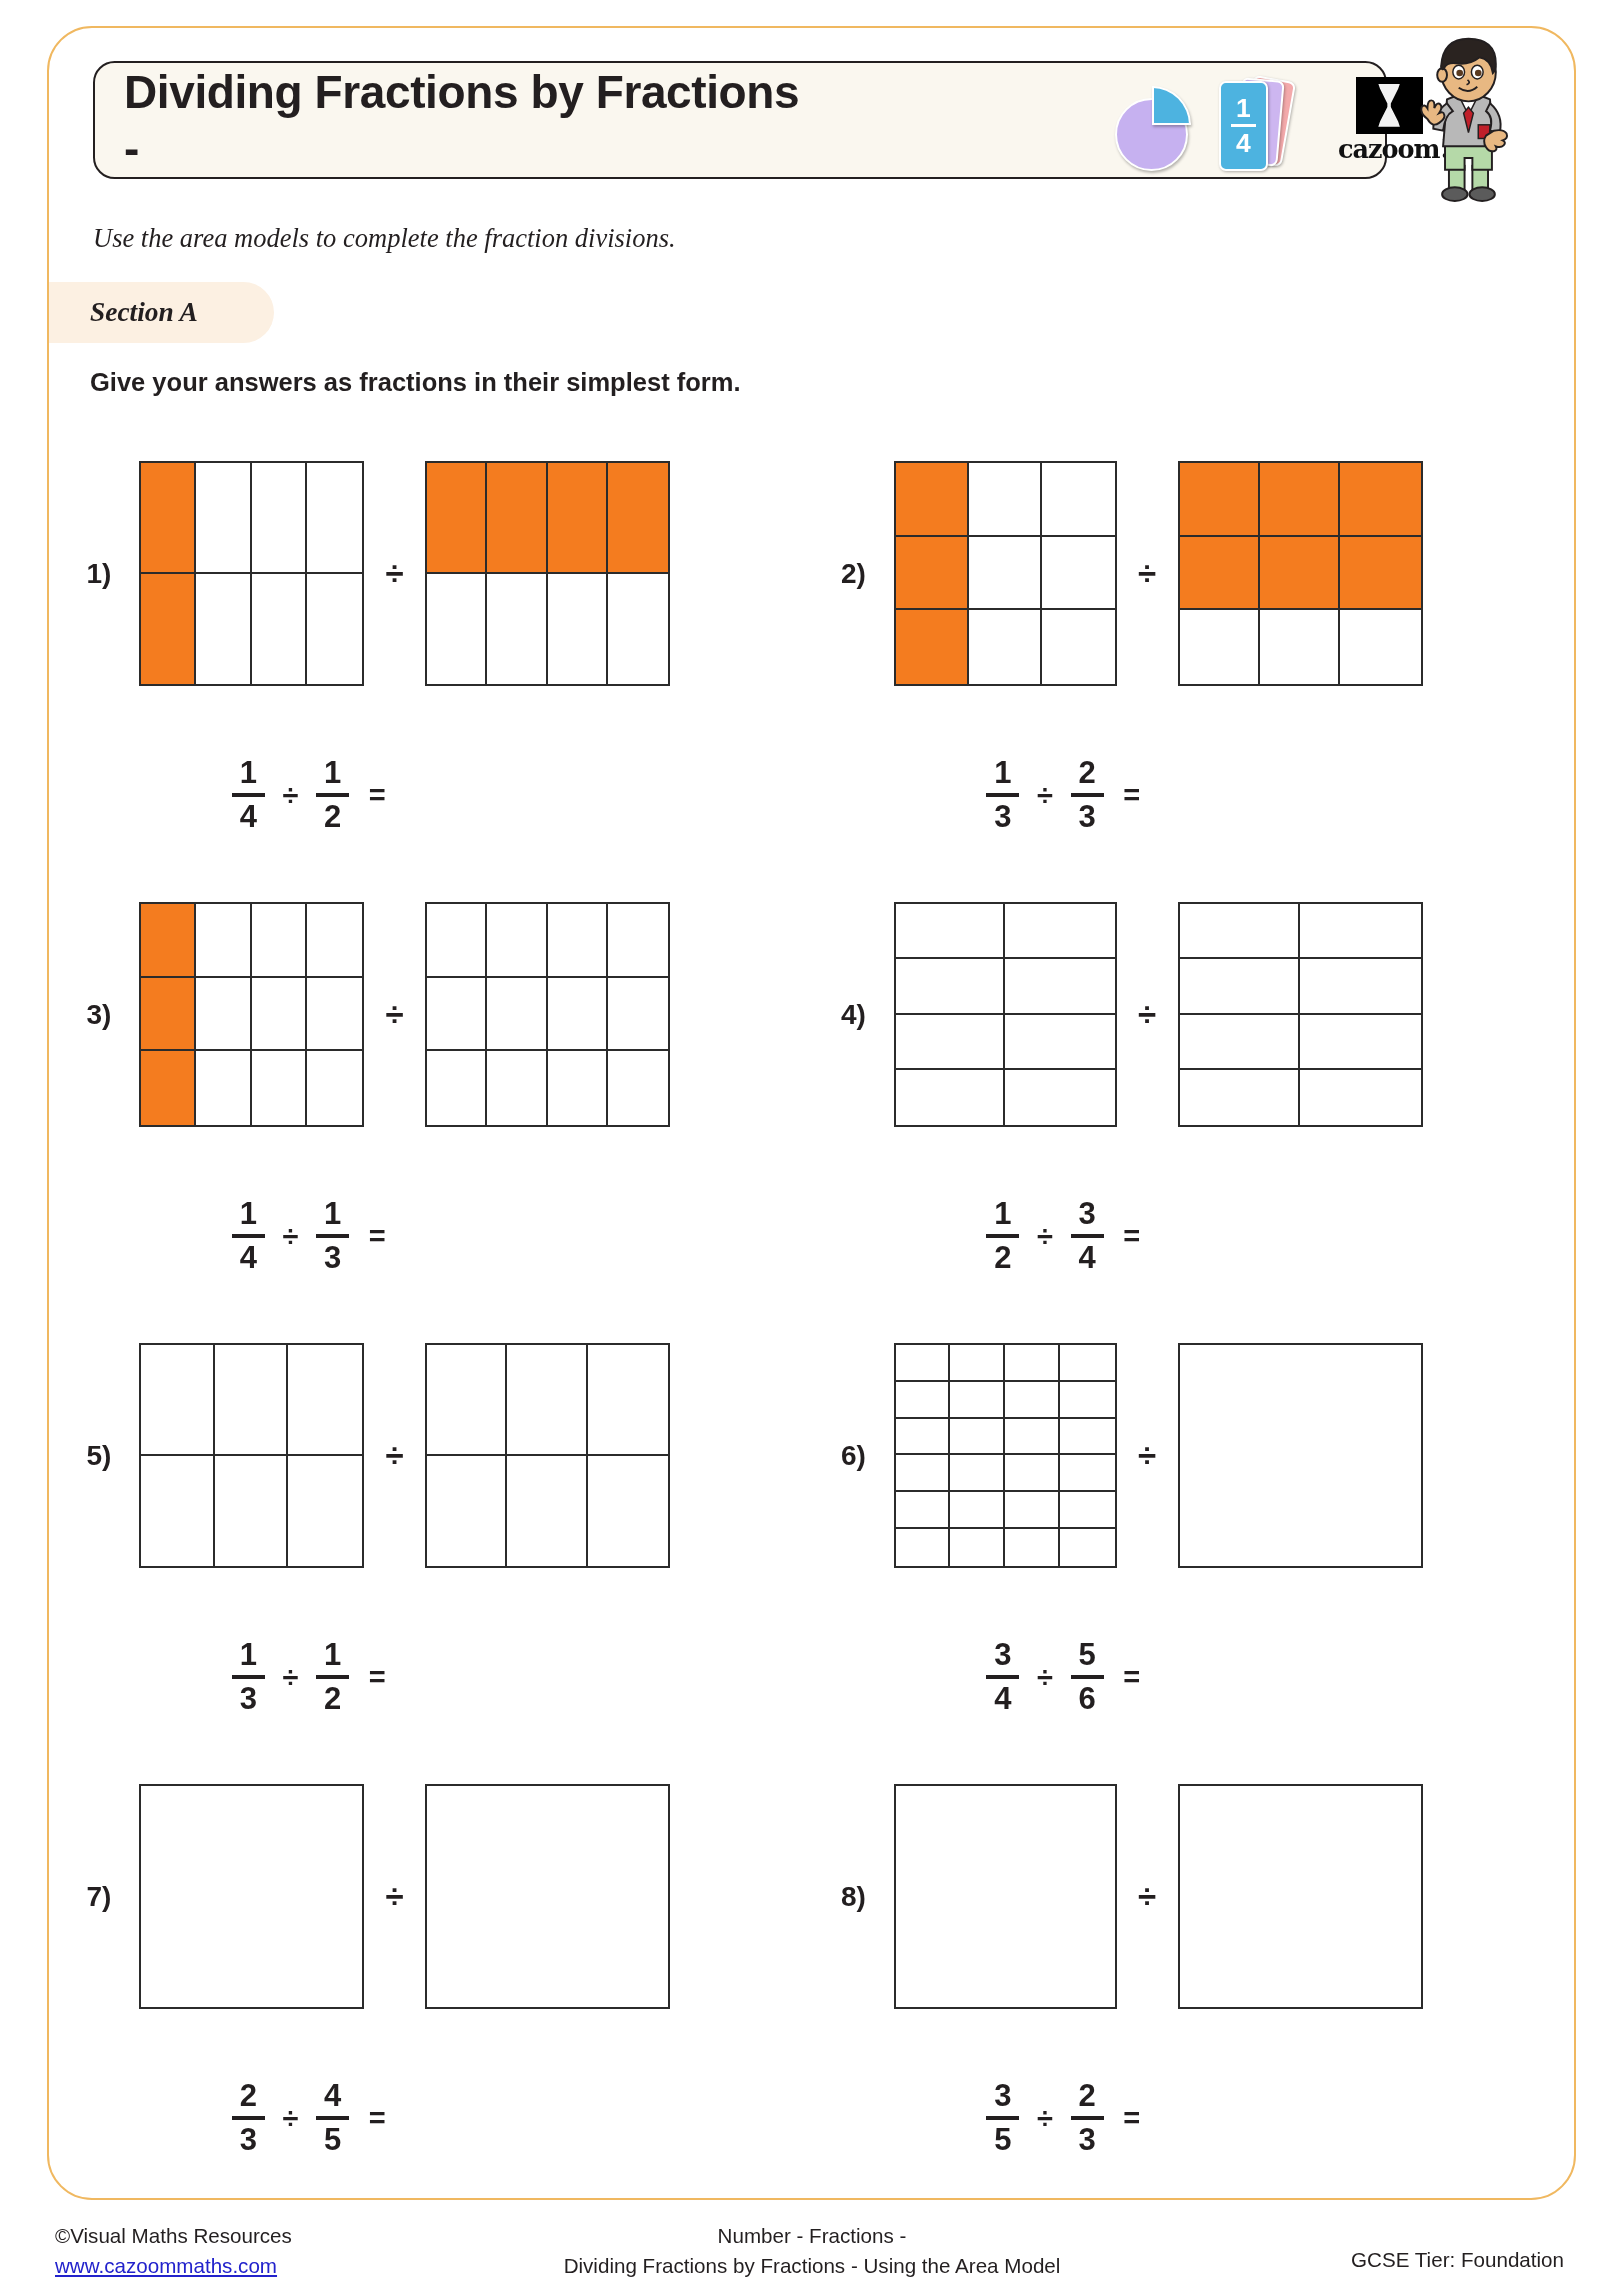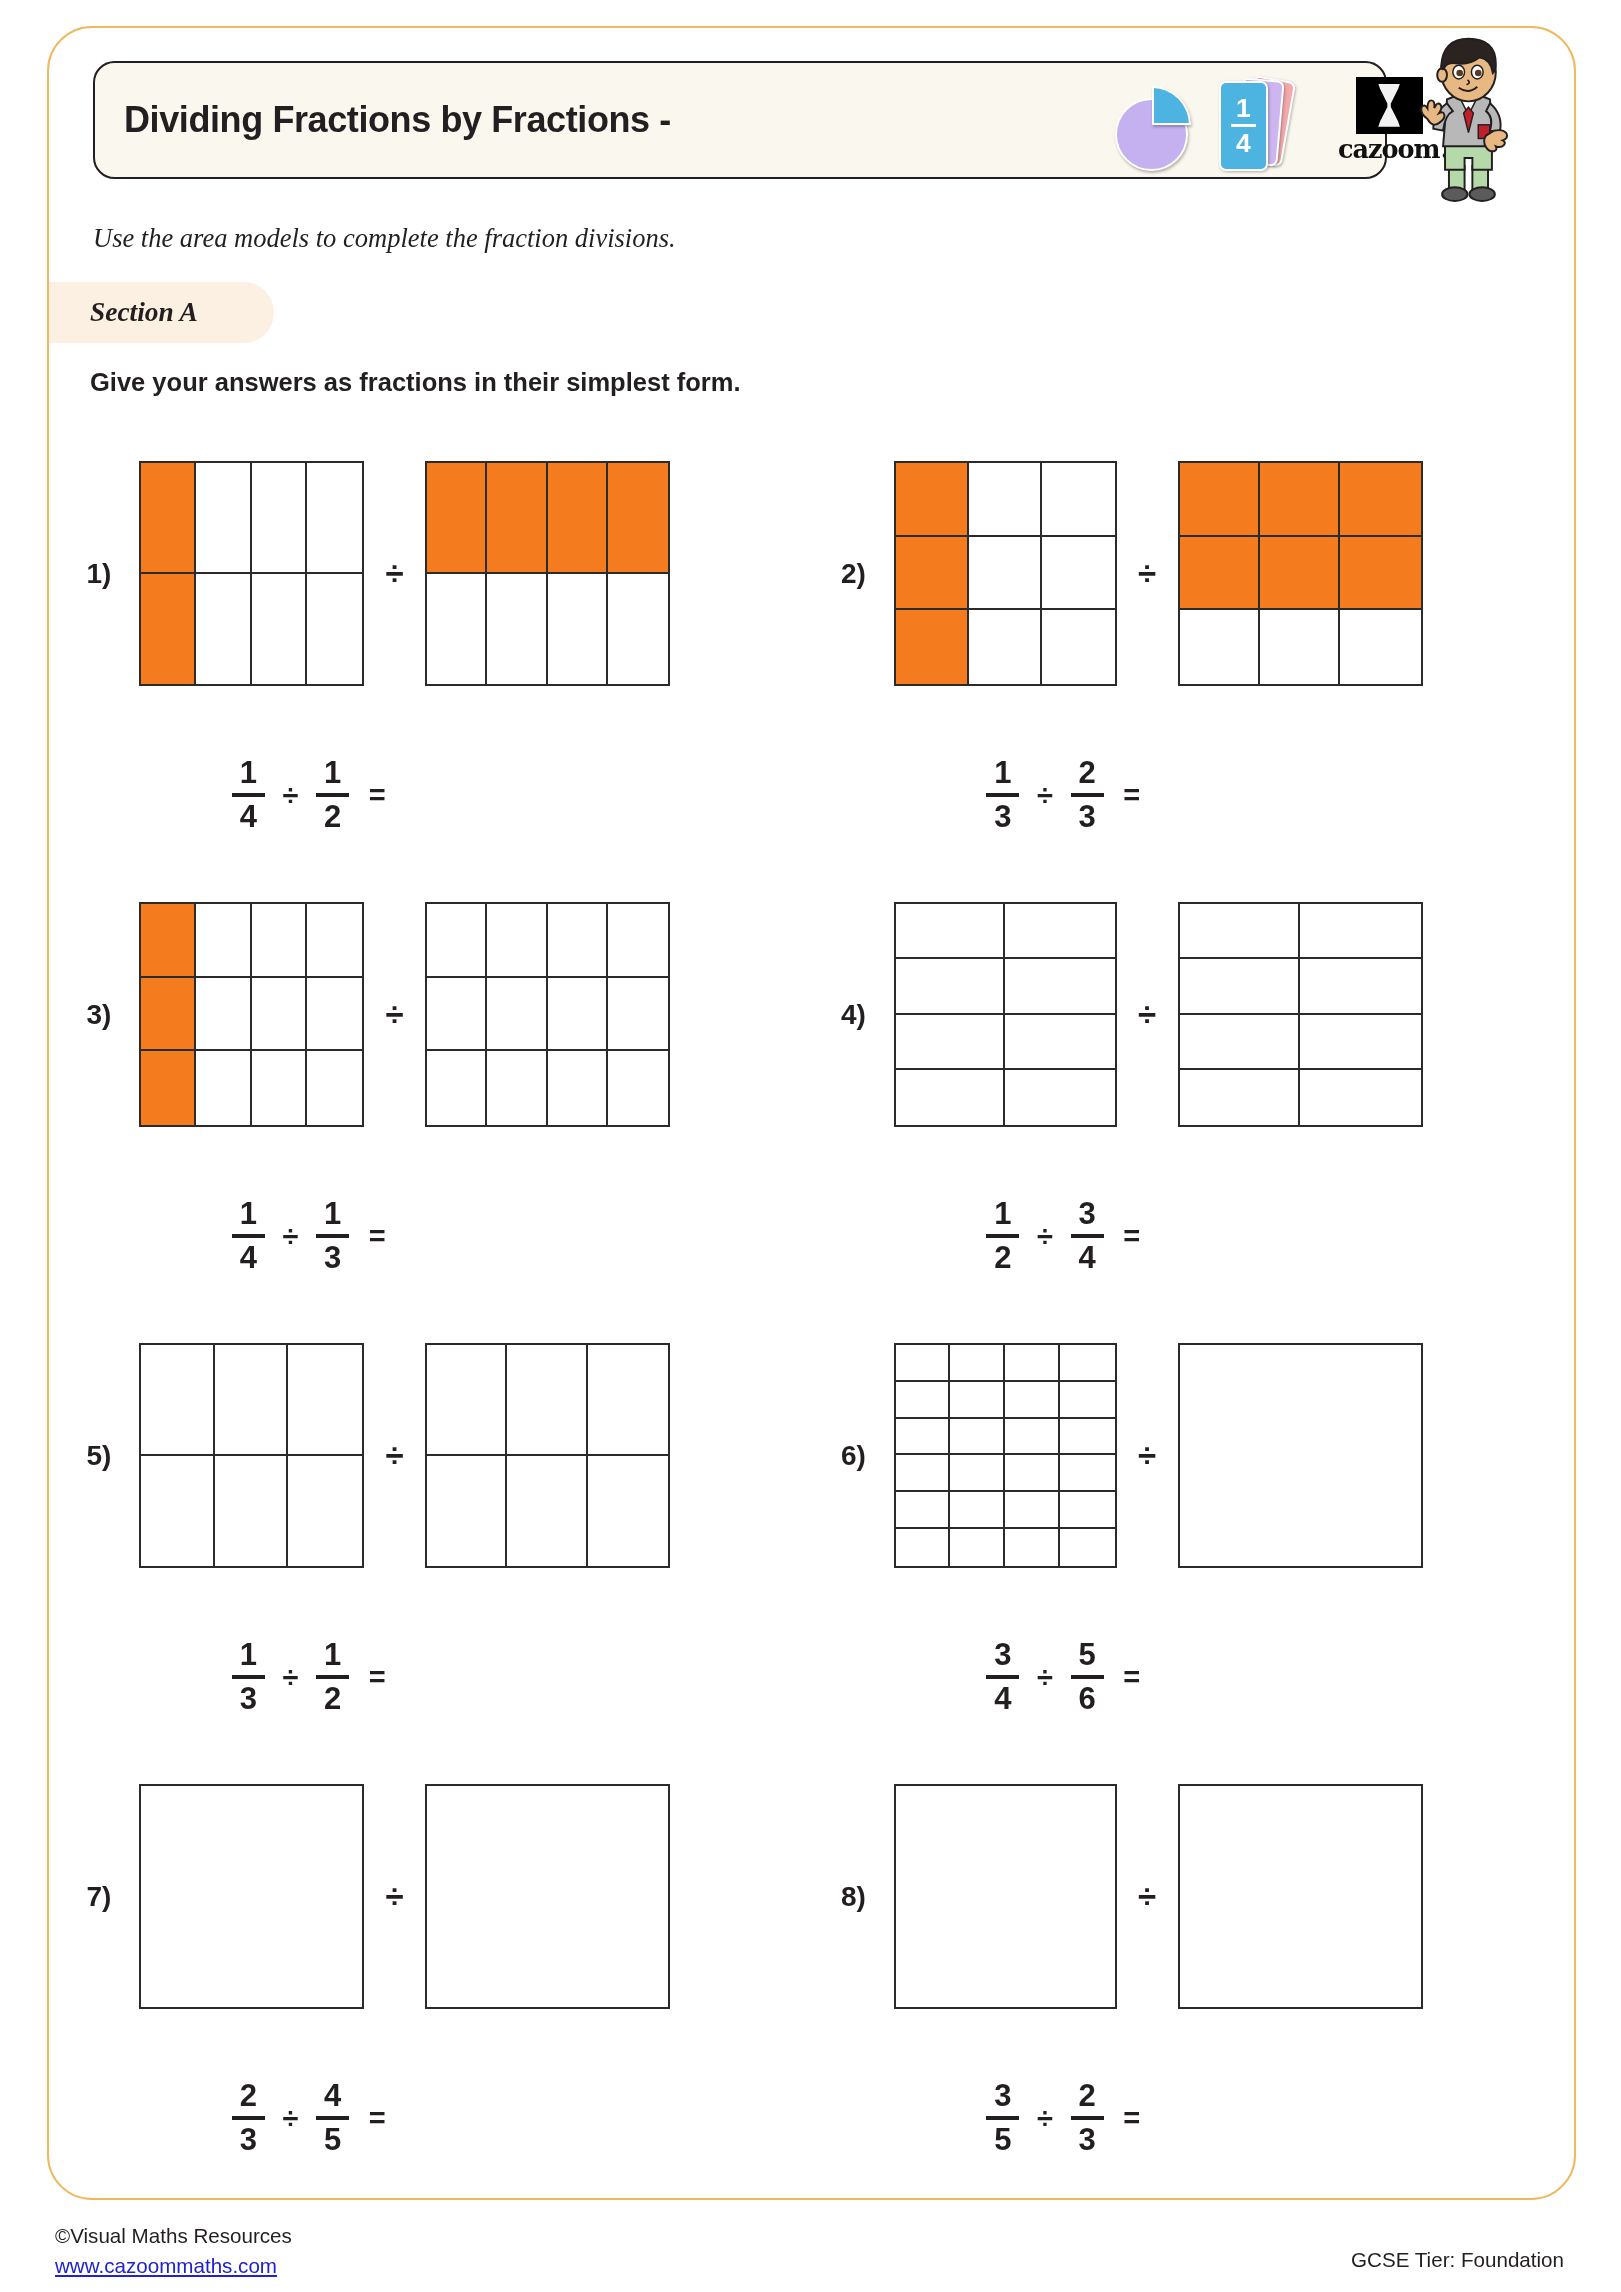--- a/index.html
+++ b/index.html
@@ -29,21 +29,21 @@
     width:1294px; height:118px;
     border:2.9px solid #231f20;
     border-radius:21.6px;
     background:#faf7ef;
     display:flex;
     align-items:center;
   }
   #title {
     margin-left:29px;
     width:686px;
-    font-size:36px;
+    font-size:46px;
     font-weight:bold;
     line-height:1.22;
     color:#231f20;
     letter-spacing:-0.4px;
   }
   #title .ln { display:block; }
 
   
   #logo-cluster {
     position:absolute;
@@ -639,15 +639,19 @@
         </div>
       </div>
     </div>
   </div>
 
 <div id="footer">
   <div class="left">
     <div>©Visual Maths Resources</div>
     <a href="#">www.cazoommaths.com</a>
   </div>
+  <div class="center">
+    <div>Number - Fractions -</div>
+    <div>Dividing Fractions by Fractions - Using the Area Model</div>
+  </div>
   <div class="right">GCSE Tier: Foundation</div>
 </div>
 
 
 </body></html>

